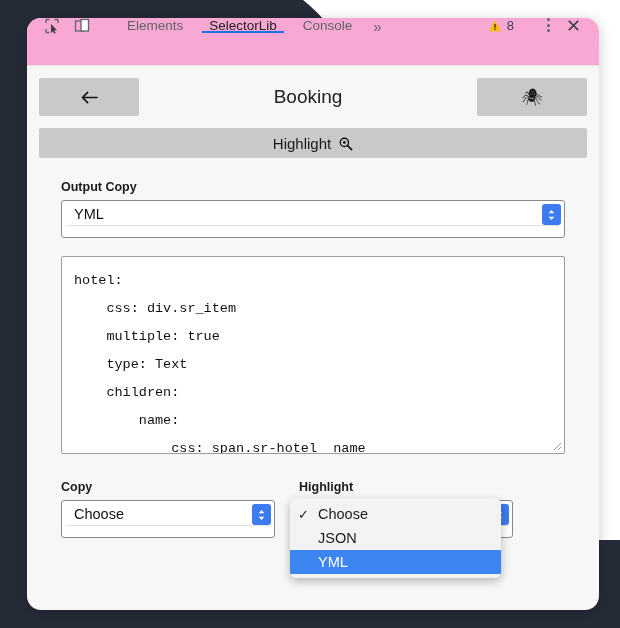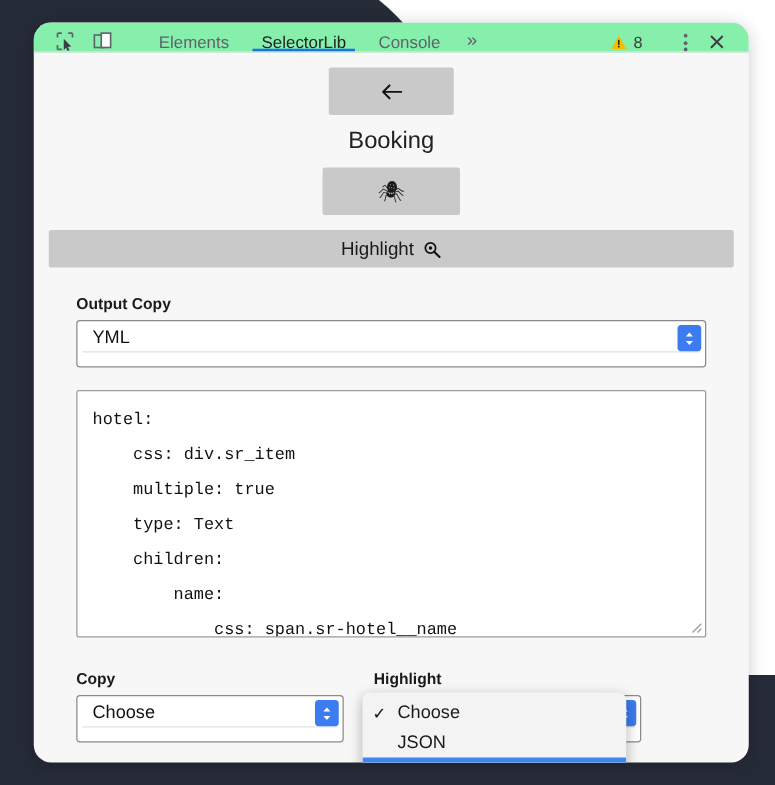--- a/index.html
+++ b/index.html
@@ -49,25 +49,25 @@
     width: 572px;
     height: 592px;
     background: #f7f7f7;
     border-radius: 14px;
     overflow: hidden;
     box-shadow: 0 2px 14px rgba(0,0,0,0.20);
   }
 
   
   #devtools-toolbar {
-    height: 24px;
-    background: #86efac;
+    height: 48px;
+    background: #f9a8d4;
     border-bottom: 1px solid #e0e0e0;
     display: flex;
-    align-items: flex-end;
+    align-items: flex-start;
     padding: 0 12px 0 10px;
     box-sizing: border-box;
   }
   .tb-icon-btn {
     width: 30px;
     display: flex;
     align-items: center;
     justify-content: center;
     cursor: default;
   }
@@ -140,21 +140,20 @@
   
   #panel-body {
     padding: 0;
   }
 
   .header-row {
     display: flex;
     align-items: center;
     padding: 12px 12px 0 12px;
     gap: 10px;
-    flex-direction: column;
   }
   .btn-grey {
     background: #c9c9c9;
     border: none;
     height: 38px;
     border-radius: 2px;
     display: flex;
     align-items: center;
     justify-content: center;
     cursor: default;

